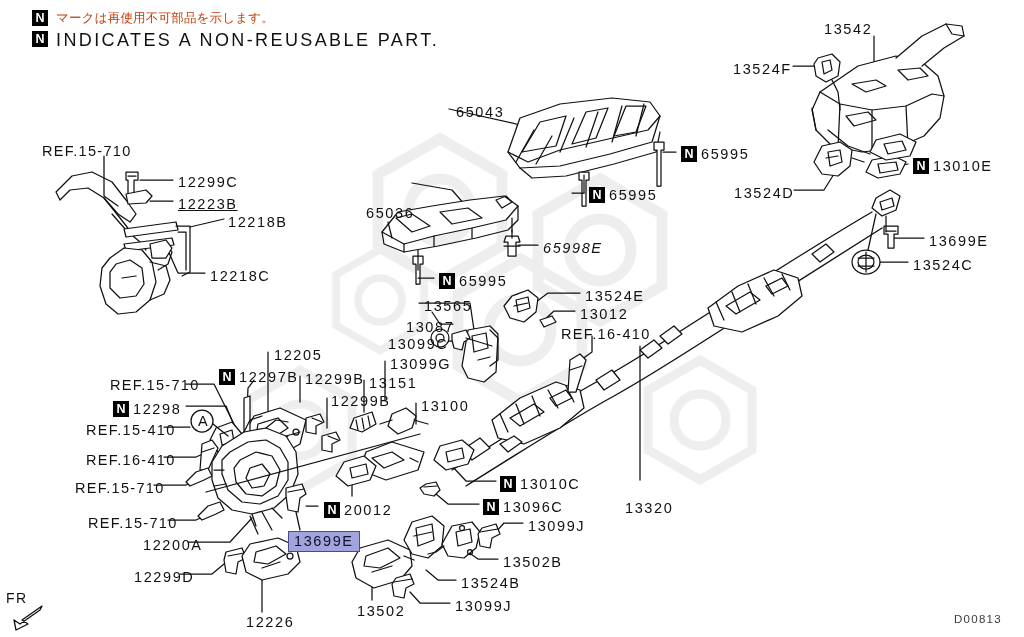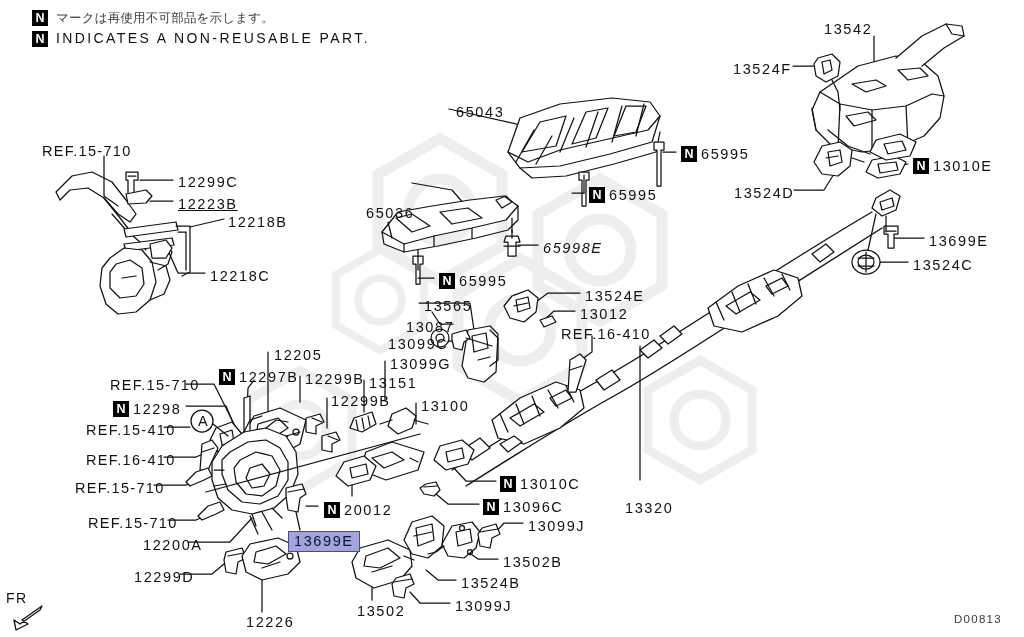--- a/index.html
+++ b/index.html
@@ -46,28 +46,28 @@
     padding: 1px 5px 2px 5px;
     color: #12122a;
     letter-spacing: 1.6px;
   }
   #hdr-jp {
     position: absolute;
     left: 56px; top: 10px;
     font-family: "DejaVu Sans", sans-serif;
     font-size: 12.5px;
     letter-spacing: 0.2px;
-    color: #404040;
+    color: #c2410c;
     white-space: nowrap;
   }
   #hdr-en {
     position: absolute;
     left: 56px; top: 30px;
     font-family: "Liberation Sans", "DejaVu Sans", sans-serif;
-    font-size: 14px;
+    font-size: 18px;
     letter-spacing: 2.4px;
     color: #111;
     white-space: nowrap;
   }
   #fr-text {
     position: absolute;
     left: 6px; top: 590px;
     font-size: 14px;
     letter-spacing: 1.5px;
     font-weight: normal;

